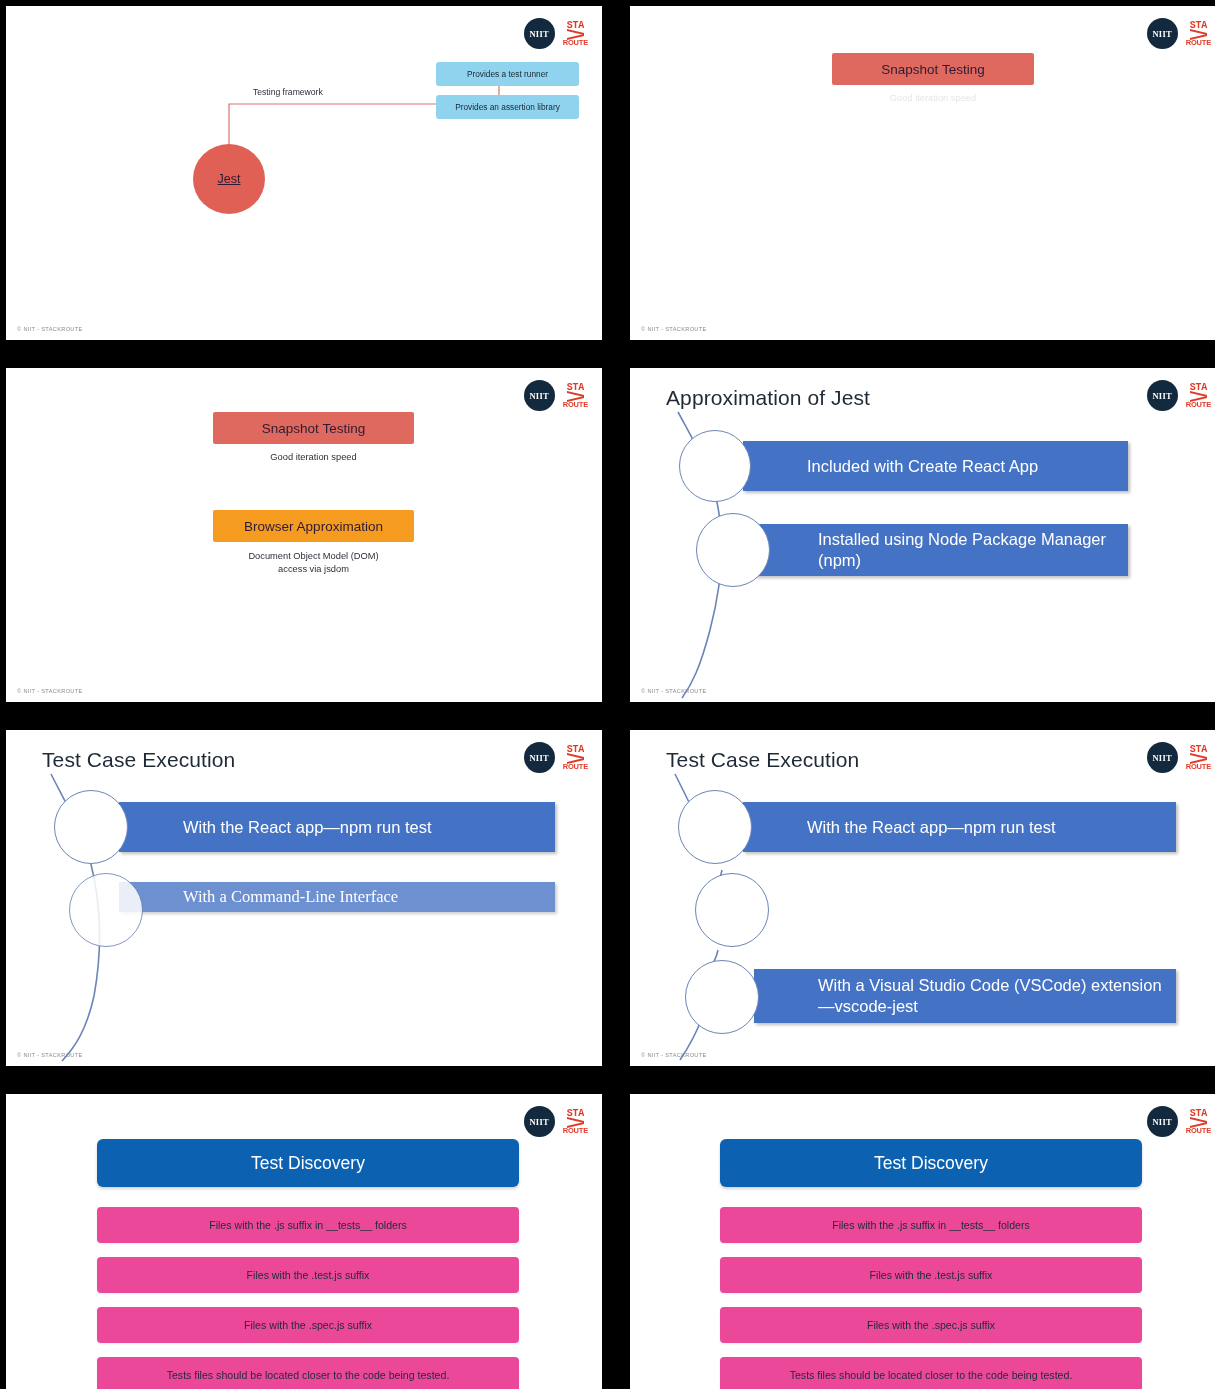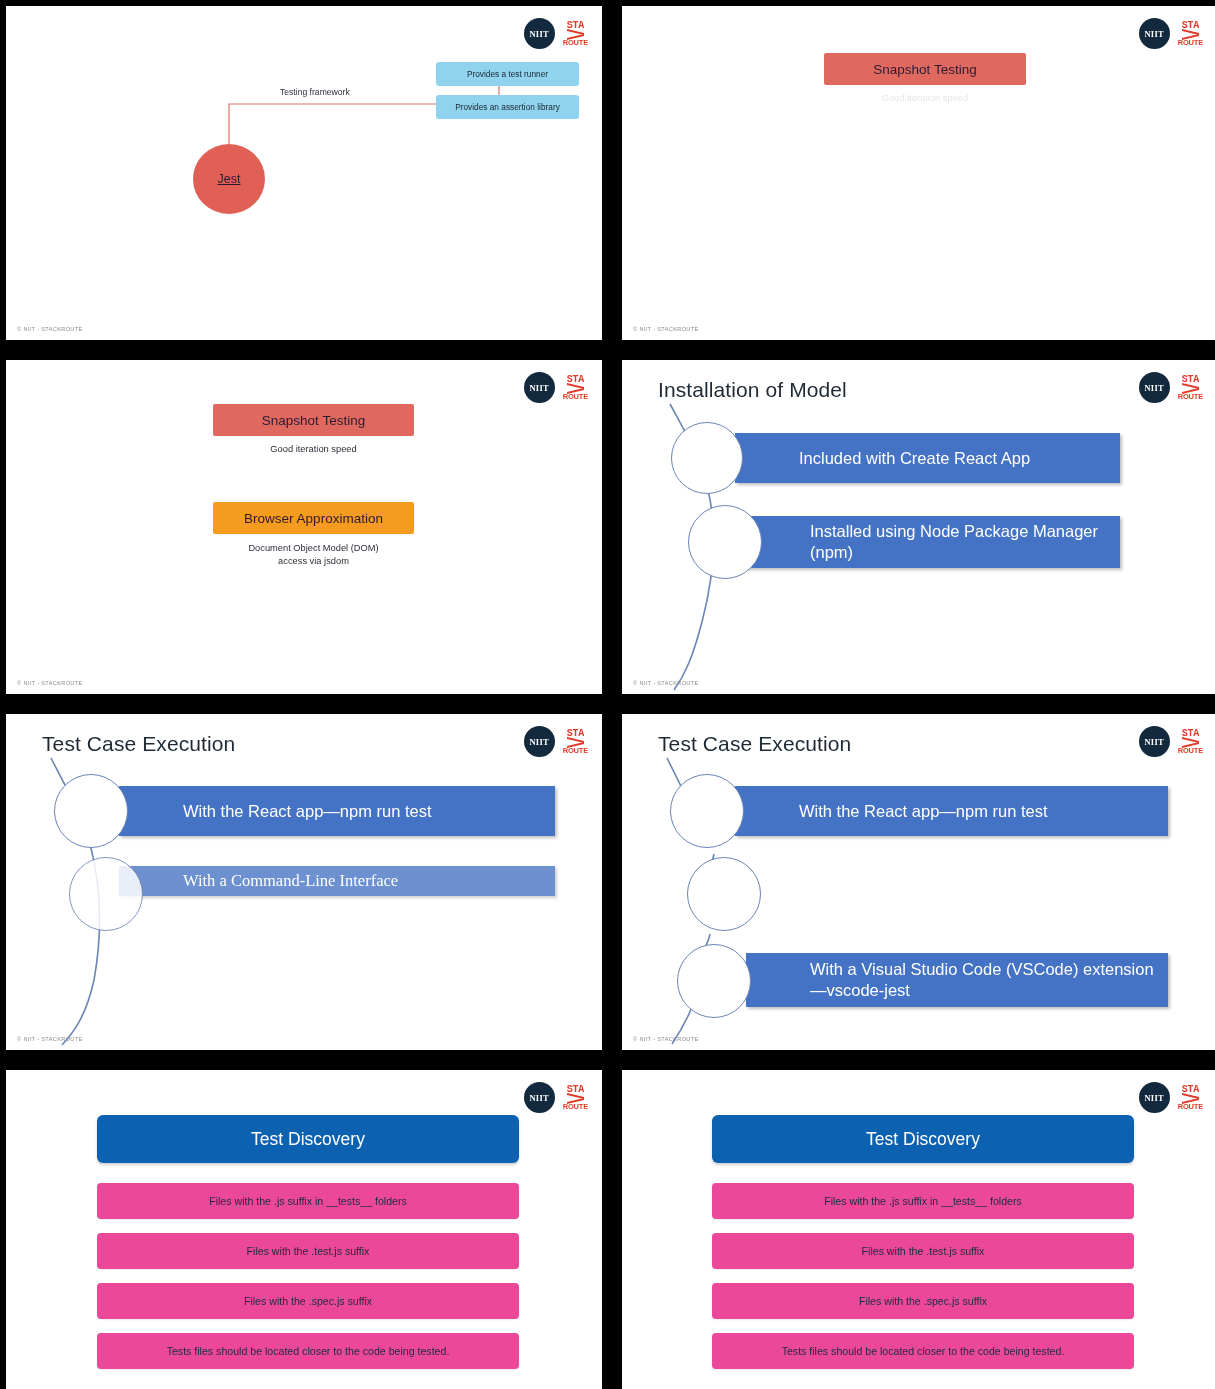--- a/index.html
+++ b/index.html
@@ -8,21 +8,21 @@
     width:1215px; height:1389px;
     font-family:"Liberation Sans", sans-serif;
     overflow:hidden;
   }
   .deck {
     width:1215px; height:1117px;
     display:grid;
     grid-template-columns:608px 607px;
     grid-template-rows:346px 346px 348px 349px;
     background:#000;
-    gap:8px;
+    gap:16px;
   }
   .slide-cell { padding:6px; background:#000; }
   .slide {
     position:relative;
     width:100%; height:100%;
     background:#ffffff;
     overflow:hidden;
   }
 
   
@@ -64,21 +64,21 @@
   .mm-svg { position:absolute; left:0; top:0; }
   .mm-circle {
     position:absolute; left:187px; top:138px;
     width:72px; height:70px; border-radius:50%;
     background:#e06055;
     display:flex; align-items:center; justify-content:center;
   }
   .mm-circle span { font-size:12.5px; color:#2d1b33;text-decoration:underline; }
   .mm-label {
     position:absolute; left:247px; top:81px;
-    font-size:8.6px; color:#2b2f38;margin-left:27px;
+    font-size:8.6px; color:#2b2f38;
   }
   .mm-box {
     position:absolute; left:430px;
     width:143px; height:24px;
     background:#8fd3ef; border-radius:3px;
     display:flex; align-items:center; justify-content:center;
     font-size:8.3px; color:#1b2530; text-align:center;
   }
   .mm-box.b1 { top:56px; }
   .mm-box.b2 { top:89px; }
@@ -226,21 +226,21 @@
         <div class="logo-niit">
             <span>NIIT</span>
           </div>
         <div class="logo-sr">
           <div class="sr-top">STA</div>
           <div class="sr-mid"></div>
           <div class="sr-bot">ROUTE</div>
         </div>
       </div>
 
-      <div class="slide-title">Installation of Model</div>
+      <div class="slide-title">Approximation of Jest</div>
 
       <svg class="thread" width="607" height="334">
         <path d="M48,44 C62,70 78,96 86,130 C96,172 92,216 80,262 C70,300 62,316 52,330" fill="none" stroke="#6b85b5" stroke-width="1.6"></path>
       </svg>
 
       <div class="bar" style="left:113px;top:73px;width:385px;height:50px;">
         <span>Included with Create React App</span>
       </div>
       <div class="node-circle" style="left:49px;top:62px;width:72px;height:72px;"></div>
 

